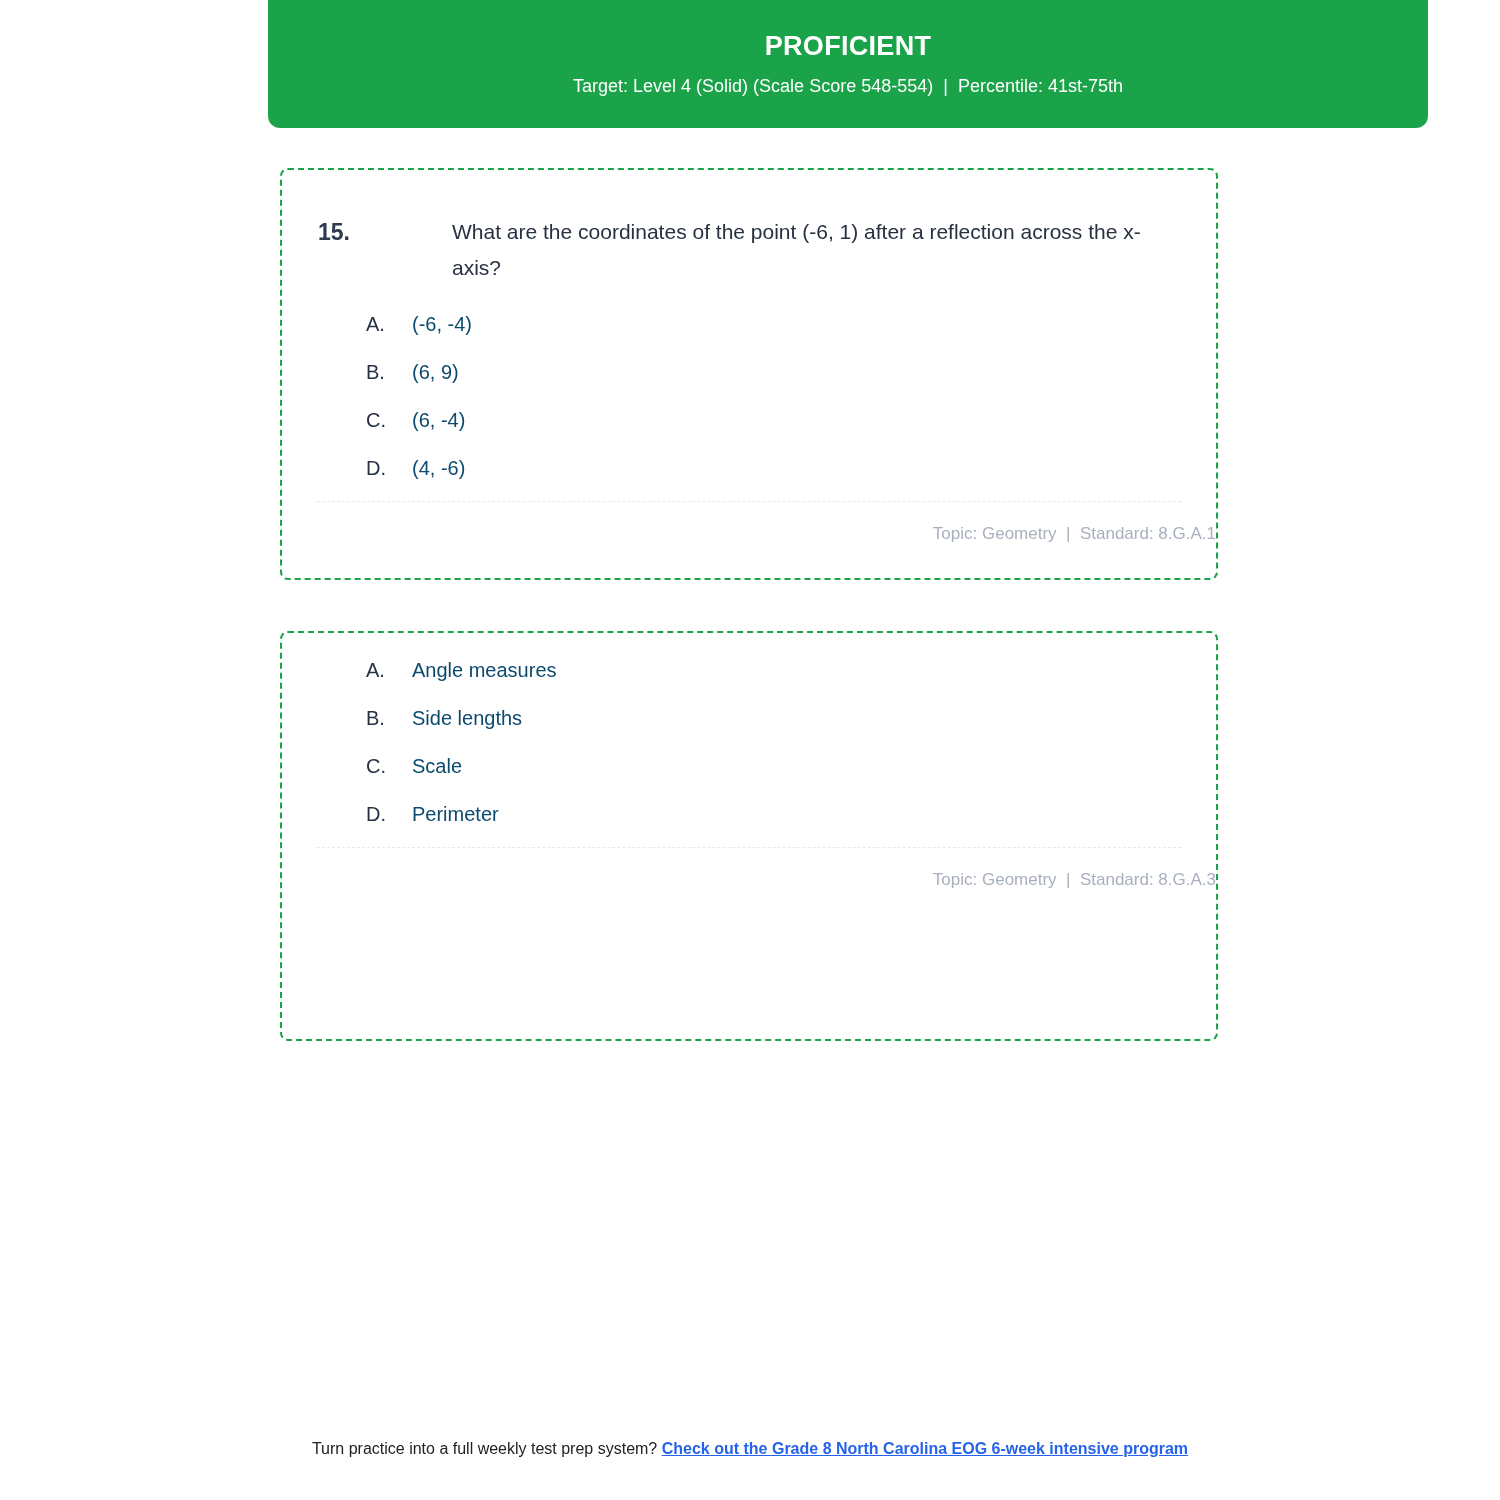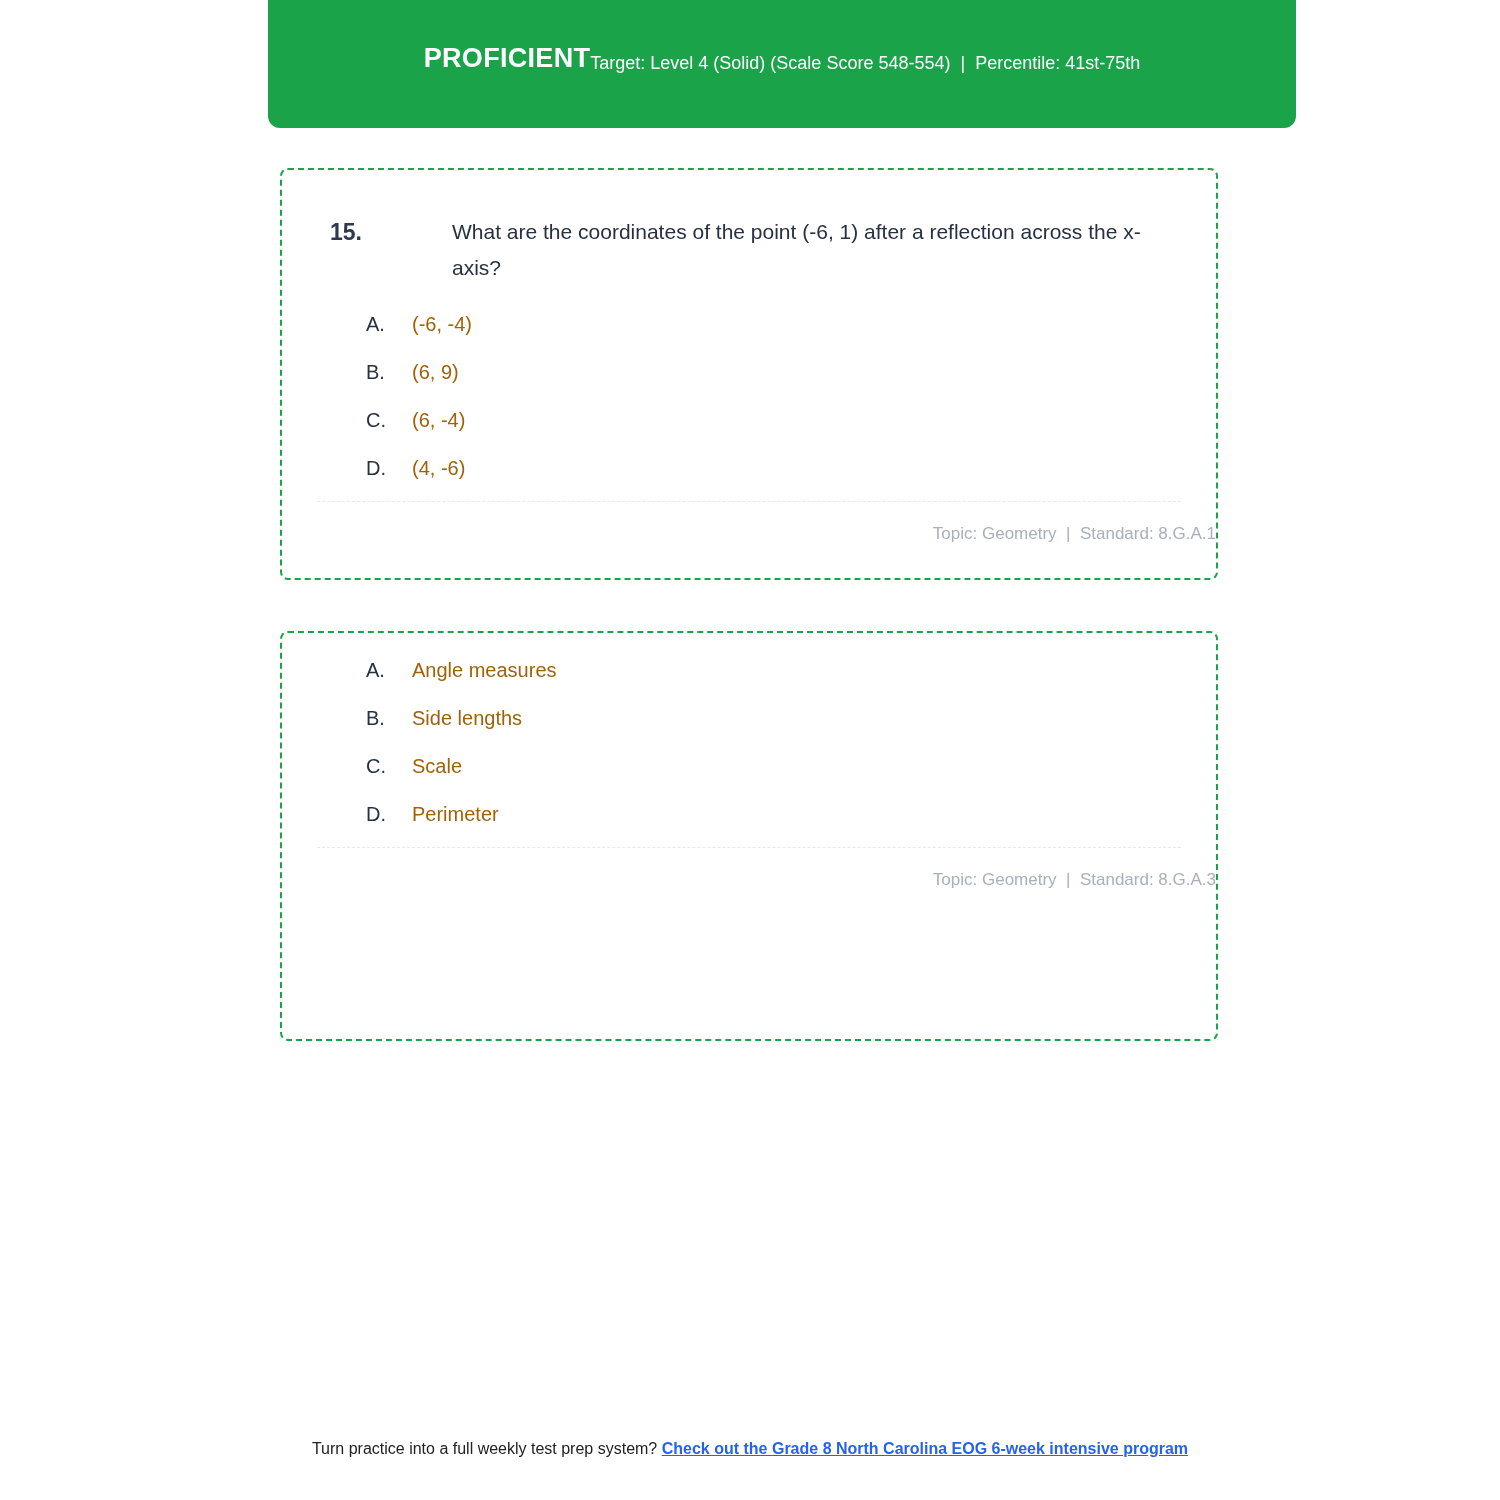--- a/index.html
+++ b/index.html
@@ -19,28 +19,28 @@
     left: 0; top: 0;
     width: 1500px;
     height: 1500px;
   }
 
   
   .banner {
     position: absolute;
     left: 268px;
     top: 0px;
-    width: 1028px;
+    width: 1160px;
     height: 128px;
     background: #1ba34a;
     border-bottom-left-radius: 12px;
     border-bottom-right-radius: 12px;
     box-sizing: border-box;
     display: flex;
-    flex-direction: row;
+    flex-direction: column;
     align-items: center;
     justify-content: center;
     color: #ffffff;
   }
   .banner-title {
     font-size: 27px;
     font-weight: bold;
     letter-spacing: 0.3px;
     line-height: 1.2;
     margin-bottom: 12px;
@@ -67,21 +67,21 @@
 
   .q-head {
     position: relative;
     padding-top: 44px;
     padding-left: 40px;
     padding-right: 60px;
     display: block;
   }
   .q-num {
     position: absolute;
-    left: 48px;
+    left: 36px;
     top: 44px;
     width: 70px;
     font-size: 23px;
     font-weight: bold;
     color: #2e3a4d;
     line-height: 1.6;
   }
   .q-text {
     margin-left: 130px;
     font-size: 21px;
@@ -100,21 +100,21 @@
   }
   .choice-letter {
     width: 46px;
     flex: 0 0 46px;
     font-size: 20px;
     color: #273142;
     line-height: 1.5;
   }
   .choice-text {
     font-size: 20px;
-    color: #a16207;
+    color: #0c4a6e;
     line-height: 1.5;
   }
   .meta-divider {
     margin: 16px 35px 0 35px;
     border-top: 1px dashed #e6e8ec;
     height: 0;
   }
   .meta {
     text-align: right;
     font-size: 17px;

